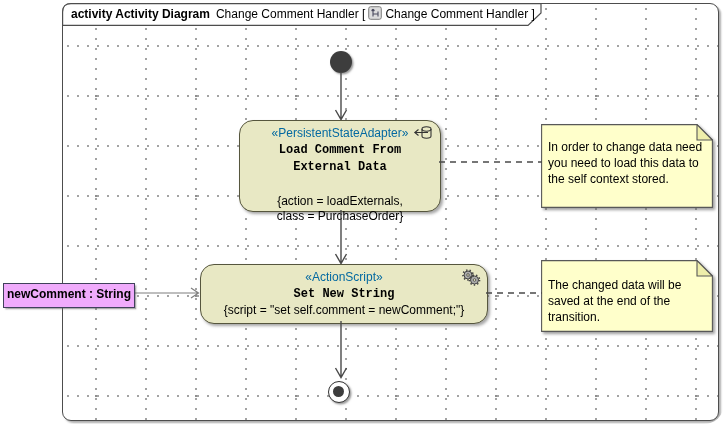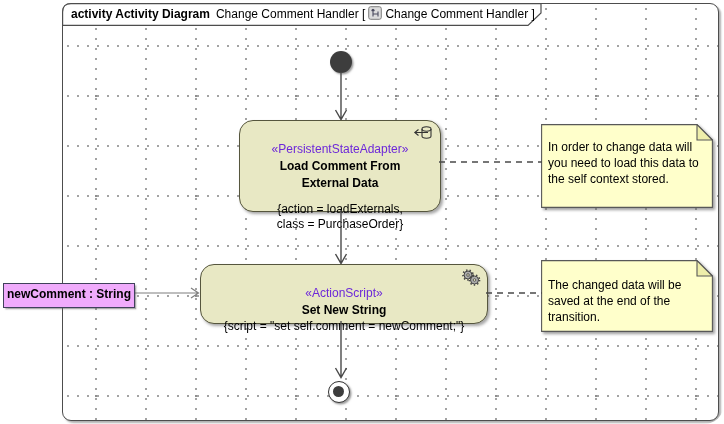--- a/index.html
+++ b/index.html
@@ -30,22 +30,22 @@
   #frame-title .sp{display:inline-block;width:6px;}
   .title-icon{vertical-align:-2px;margin:0 3px;}
   
   .action{
     position:absolute;background:#e8e8c4;border:1.4px solid #56563e;border-radius:14px;
     box-shadow:2px 2px 3px rgba(60,60,60,.45);
     text-align:center;font-size:12px;
   }
   #action-load{left:239px;top:120px;width:200px;height:90px;}
   #action-set{left:200px;top:264px;width:286px;height:58px;}
-  .stereotype{color:#6d28d9;line-height:17px;margin-top:20px;}
-  .action-name{font-weight:bold;line-height:17px;}
+  .stereotype{color:#0369a1;line-height:17px;margin-top:4px;}
+  .action-name{font-weight:bold;line-height:17px;font-family:Liberation Mono, monospace;}
   .action-props{line-height:15px;font-size:12px;}
   .corner-icon{position:absolute;top:4px;right:6px;}
   
   .note{position:absolute;filter:drop-shadow(2px 2px 1.5px rgba(90,90,90,.6));}
   .note-text{position:absolute;left:7px;font-size:12px;line-height:16px;}
   #note-load{left:541px;top:124px;width:172px;height:84px;}
   #note-load .note-text{top:15px;}
   #note-save{left:541px;top:260px;width:172px;height:84px;}
   #note-save .note-text{top:17px;}
   
@@ -92,21 +92,21 @@
   <div id="initial-node"></div>
 
   <svg class="abs" style="left:332px;top:72px;" width="18" height="50">
     <path d="M9,0 V47 M3.5,38 L9,47.5 L14.5,38" fill="none" stroke="#4a4a4a" stroke-width="1.4"></path>
   </svg>
 
   <div id="action-load" class="action">
     <div class="stereotype">«PersistentStateAdapter»</div>
     <div class="action-name">Load Comment From</div>
     <div class="action-name">External Data</div>
-    <div class="action-props" style="margin-top:10px;">{action = loadExternals,</div>
+    <div class="action-props" style="margin-top:18px;">{action = loadExternals,</div>
     <div class="action-props">class = PurchaseOrder}</div>
     <svg class="corner-icon" width="21" height="16">
       <ellipse cx="13.5" cy="4" rx="4.5" ry="2.2" fill="none" stroke="#333" stroke-width="1.1"></ellipse>
       <path d="M9,4 V11 A4.5,2.2 0 0 0 18,11 V4" fill="none" stroke="#333" stroke-width="1.1"></path>
       <path d="M15,7.5 H2.5 M5.5,4.5 L1.8,7.5 L5.5,10.5" fill="none" stroke="#333" stroke-width="1.1"></path>
     </svg>
   </div>
 
   <svg class="abs" style="left:332px;top:210px;" width="18" height="56">
     <path d="M9,0 V53 M3.5,44 L9,53.5 L14.5,44" fill="none" stroke="#4a4a4a" stroke-width="1.4"></path>
@@ -133,21 +133,21 @@
   <div id="final-node">
       <div class="dot"></div>
     </div>
 
   <div id="note-load" class="note">
     <svg width="172" height="84">
       <path d="M0.6,0.6 H156 L171.4,16 V83.4 H0.6 Z" fill="#ffffcb" stroke="#585858" stroke-width="1.1"></path>
       <path d="M156,0.6 V16 H171.4 Z" fill="#eeeeaa" stroke="#585858" stroke-width="1.1"></path>
     </svg>
     <div class="note-text">
-      <div>In order to change data will</div>
+      <div>In order to change data need</div>
       <div>you need to load this data to</div>
       <div>the self context stored.</div>
     </div>
   </div>
 
   <div id="note-save" class="note">
     <svg width="172" height="72">
       <path d="M0.6,0.6 H156 L171.4,16 V71.4 H0.6 Z" fill="#ffffcb" stroke="#585858" stroke-width="1.1"></path>
       <path d="M156,0.6 V16 H171.4 Z" fill="#eeeeaa" stroke="#585858" stroke-width="1.1"></path>
     </svg>

